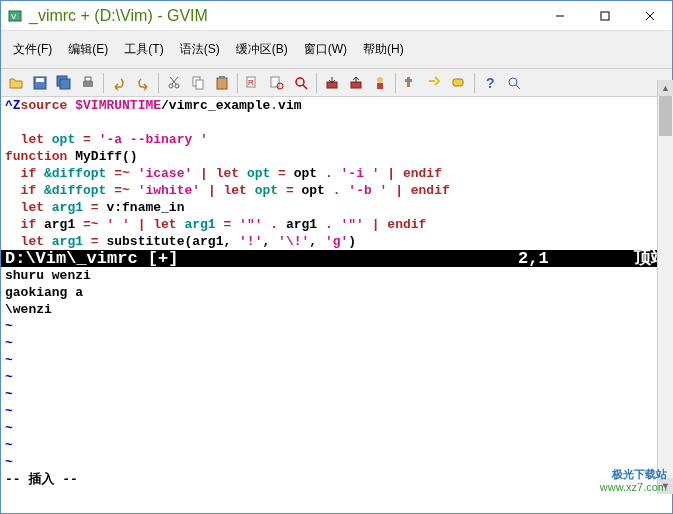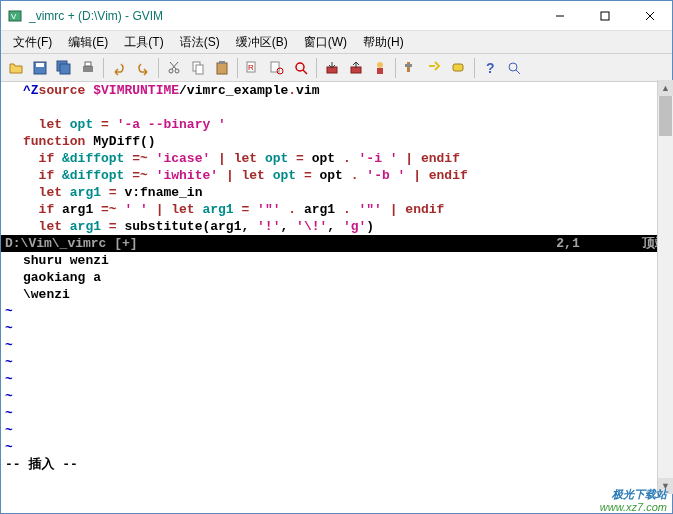--- a/index.html
+++ b/index.html
@@ -1,44 +1,44 @@
 <!DOCTYPE html>
 <html><head>
 <meta charset="utf-8">
 <style>
 * { margin: 0; padding: 0; box-sizing: border-box; }
 body { font-family: "Microsoft YaHei", "SimSun", sans-serif; background: #fff; width: 673px; height: 514px; overflow: hidden; position: relative; }
 .window { border: 1px solid #5a8bbe; width: 673px; height: 514px; display: flex; flex-direction: column; background: #fff; }
 .titlebar { height: 30px; background: #fff; display: flex; align-items: center; padding: 0 0 0 6px; border-bottom: 1px solid #e0e0e0; }
 .titlebar .icon { width: 16px; height: 16px; margin-right: 6px; display: inline-flex; align-items: center; justify-content: center; }
-.titlebar .title { font-size: 12px; color: #0f766e; flex: 1; }
+.titlebar .title { font-size: 16px; color: #4d7c0f; flex: 1; }
 .winbtns { display: flex; }
 .winbtn { width: 45px; height: 30px; display: flex; align-items: center; justify-content: center; font-size: 11px; color: #333; }
-.menubar { height: 23px; display: flex; align-items: center; padding: 0 4px; background: #f0f0f0; border-bottom: 1px solid #d0d0d0; }
+.menubar { height: 38px; display: flex; align-items: center; padding: 0 4px; background: #f0f0f0; border-bottom: 1px solid #d0d0d0; }
 .menuitem { font-size: 12px; padding: 2px 8px; color: #000; }
 .toolbar { height: 28px; background: #f0f0f0; border-bottom: 1px solid #d0d0d0; display: flex; align-items: center; padding: 0 4px; gap: 2px; }
 .tbtn { width: 22px; height: 22px; display: flex; align-items: center; justify-content: center; border: 1px solid transparent; }
 .tsep { width: 1px; height: 20px; background: #c0c0c0; margin: 0 2px; }
 .editor { flex: 1; background: #fff; font-family: "Consolas", "Courier New", monospace; font-size: 13px; font-weight: bold; overflow: hidden; position: relative; display: flex; flex-direction: column; }
-.line { padding: 0 4px; white-space: pre; line-height: 17px; margin-left: 18px; }
-.statusbar { background: #000; color: #a3a3a3; font-family: "Consolas", "Courier New", monospace; font-size: 13px; font-weight: bold; display: flex; padding: 0 4px; line-height: 17px; }
+.line { padding: 0 4px; white-space: pre; line-height: 17px; }
+.statusbar { background: #000; color: #ffffff; font-family: "Consolas", "Courier New", monospace; font-size: 17px; font-weight: bold; display: flex; padding: 0 4px; line-height: 17px; }
 .statusbar .sb-left { flex: 1; }
-.statusbar .sb-mid { width: 100px; text-align: center; }
+.statusbar .sb-mid { width: 100px; text-align: left; }
 .statusbar .sb-right { width: 50px; text-align: right; }
 .tilde { color: #0000c0; padding: 0 4px; font-weight: bold; line-height: 17px; }
 .cmdline { background: #fff; font-family: "Consolas", "Courier New", monospace; font-size: 13px; font-weight: bold; padding: 0 4px; line-height: 17px; }
 .k-blue { color: #0000c0; }
 .k-brown { color: #a52a2a; }
 .k-pink { color: #c71585; }
 .k-green { color: #008b8b; }
 .k-black { color: #000; }
 .scrollbar-v { position: absolute; right: 0; top: 80px; bottom: 20px; width: 16px; background: #f0f0f0; border-left: 1px solid #d0d0d0; }
 .sb-arrow { height: 16px; background: #e0e0e0; display: flex; align-items: center; justify-content: center; font-size: 9px; color: #666; }
 .sb-thumb { position: absolute; top: 16px; left: 1px; right: 1px; height: 40px; background: #c0c0c0; }
-.watermark { position: absolute; right: 6px; bottom: 0; font-size: 11px; color: #3a9b3a; pointer-events: none; text-align: right; line-height: 13px; font-style: italic; }
+.watermark { position: absolute; right: 6px; bottom: 20px; font-size: 11px; color: #3a9b3a; pointer-events: none; text-align: right; line-height: 13px; }
 .watermark .wm1 { color: #2a7ab8; font-weight: bold; }
 .watermark .wm2 { color: #3a9b3a; }
 svg { display: block; }
 </style>
 </head>
 <body>
 
 <div class="window">
 
   <div class="titlebar">

